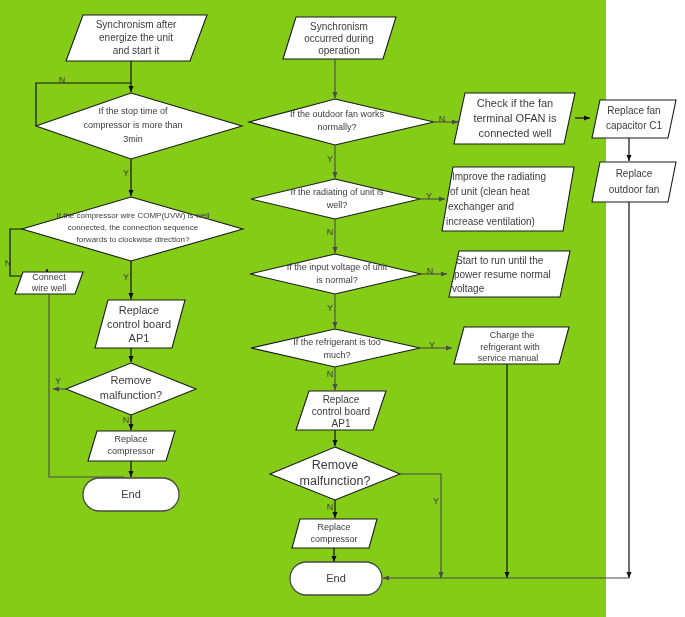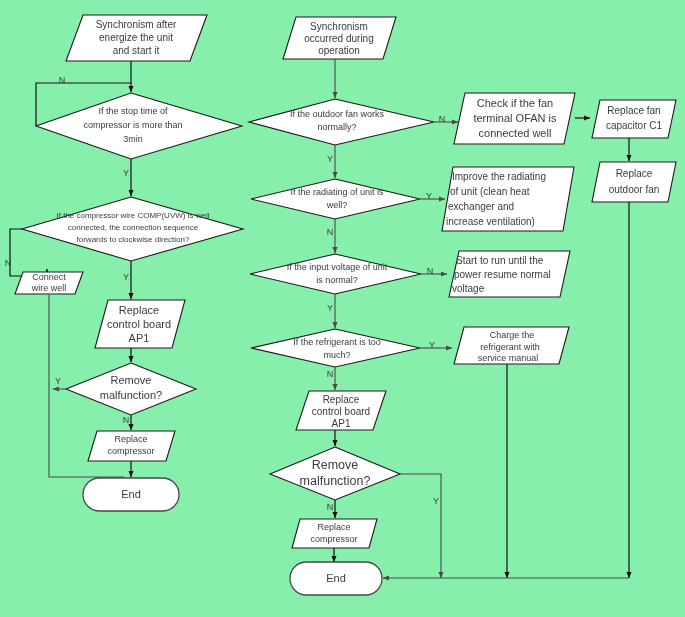--- a/index.html
+++ b/index.html
@@ -8,23 +8,23 @@
     background: #ffffff;
   }
   body {
     width: 685px;
     height: 617px;
     font-family: "Liberation Sans", sans-serif;
     overflow: hidden;
   }
   #flowchart-root {
     position: relative;
-    width: 685px;
+    width: 606px;
     height: 617px;
-    background: #86efac;
+    background: #84cc16;
   }
   svg#chart {
     display: block;
     width: 685px;
     height: 617px;
   }
   .node-shape {
     fill: #ffffff;
     stroke: #1a1a1a;
     stroke-width: 1.1;

